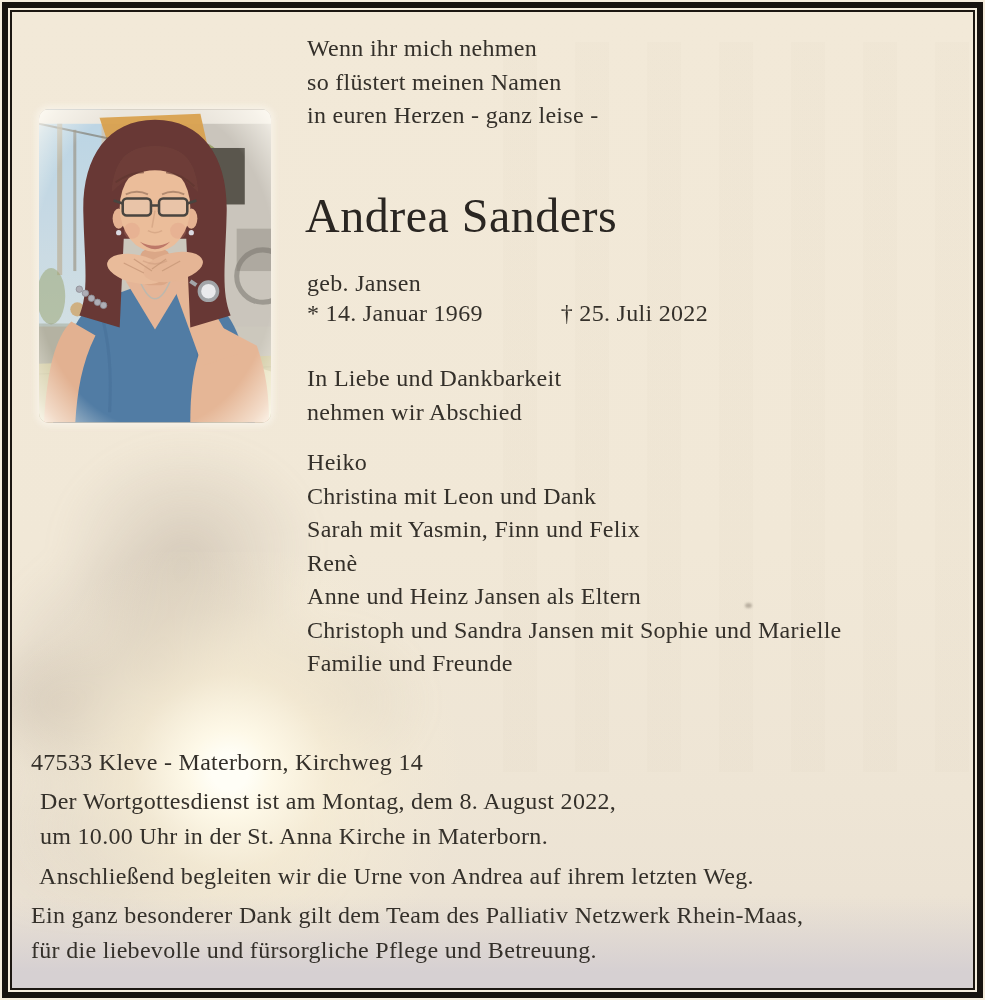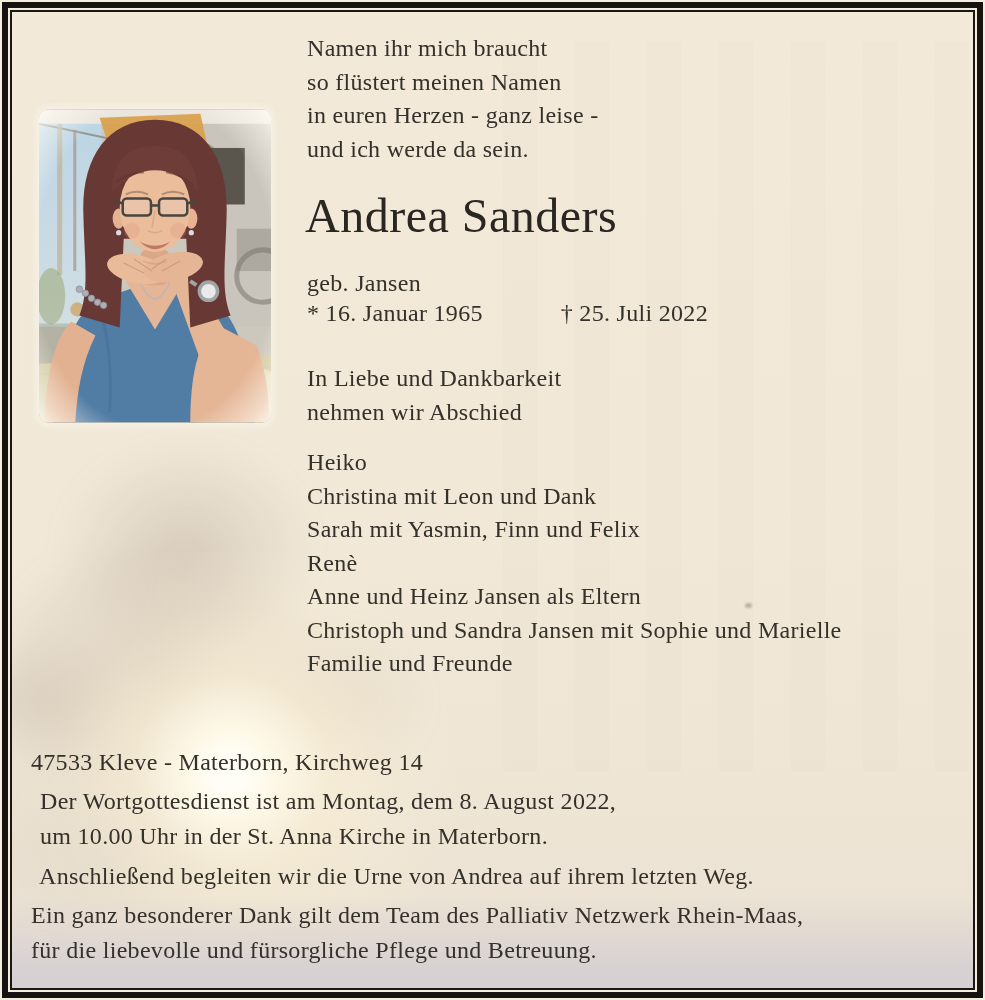--- a/index.html
+++ b/index.html
@@ -163,30 +163,29 @@
             <circle cx="40" cy="178" r="3.2"></circle>
           </g>
 
           <rect x="0" y="0" width="230" height="310" fill="#fffdf6" opacity="0.07"></rect>
         </g>
         <rect x="0" y="0" width="230" height="310" fill="url(#vg)"></rect>
       </svg>
     </div>
 
     <div class="t poem">
-      <div>Namen ihr mich braucht</div>
+      <div>Wenn ihr mich nehmen</div>
       <div>so flüstert meinen Namen</div>
       <div>in euren Herzen - ganz leise -</div>
-      <div>und ich werde da sein.</div>
     </div>
 
     <div class="t name">Andrea Sanders</div>
     <div class="t geb">geb. Jansen</div>
     <div class="t dates">
-      <span>* 16. Januar 1965</span><span class="death">† 25. Juli 2022</span>
+      <span>* 14. Januar 1969</span><span class="death">† 25. Juli 2022</span>
     </div>
 
     <div class="t farewell">
       <div>In Liebe und Dankbarkeit</div>
       <div>nehmen wir Abschied</div>
     </div>
 
     <div class="t mourners">
       <div>Heiko</div>
       <div>Christina mit Leon und Dank</div>

